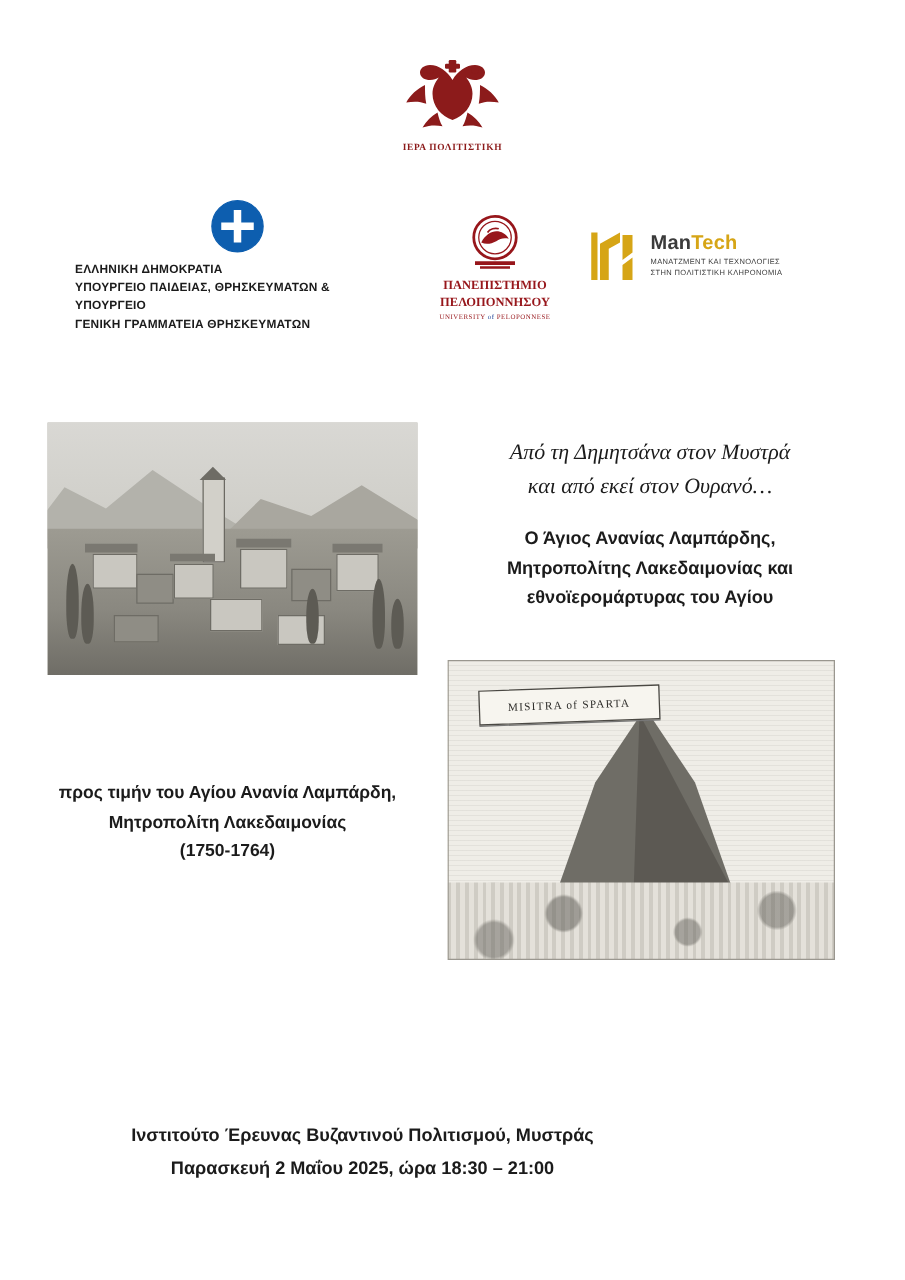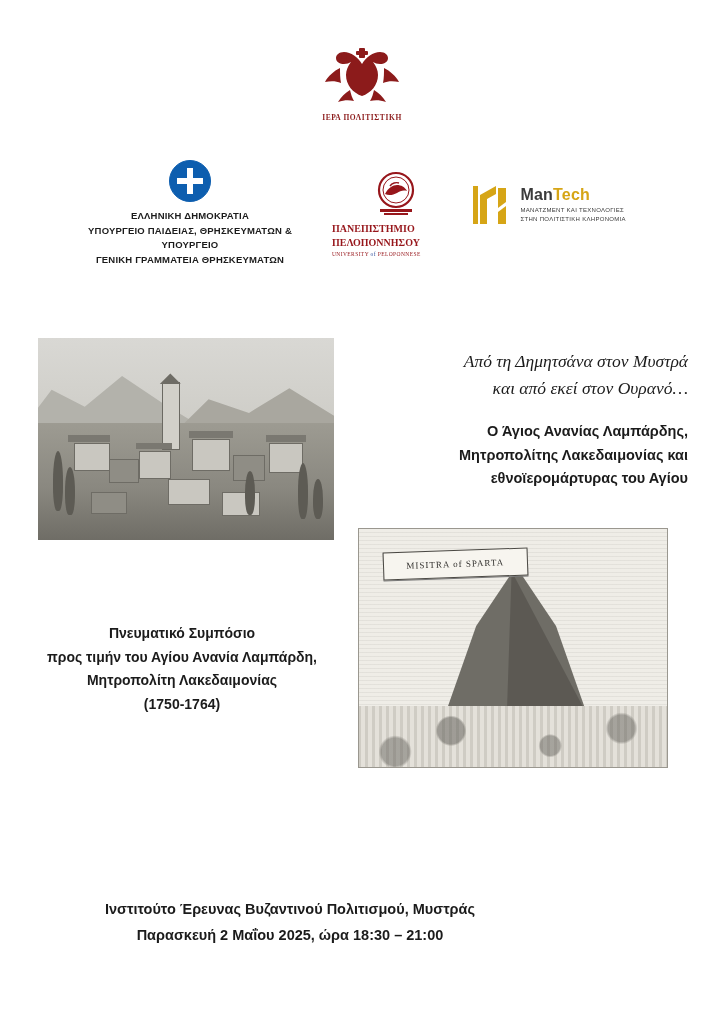--- a/index.html
+++ b/index.html
@@ -55,21 +55,20 @@
     width: 724px;
     height: 130px;
   }
 
   
   .ministry {
     position: absolute;
     left: 60px;
     top: 0;
     width: 260px;
-    text-align: center;
   }
   .greek-flag-circle {
     width: 40px;
     height: 40px;
     border-radius: 50%;
     background: #0d5eaf;
     margin: 0 auto 7px auto;
     position: relative;
     border: 1px solid #0d5eaf;
   }
@@ -98,21 +97,21 @@
     color: #1b1b1b;
     letter-spacing: 0.2px;
   }
 
   
   .university {
     position: absolute;
     left: 332px;
     top: 8px;
     width: 128px;
-    text-align: left;
+    text-align: center;
     color: #97161b;
   }
   .uni-seal {
     width: 56px;
     height: 50px;
     margin: 0 auto 4px auto;
     display: block;
   }
   .uni-name {
     font-size: 10px;
@@ -316,21 +315,21 @@
     background: repeating-linear-gradient(
       180deg, rgba(120,118,112,.10) 0 1px, rgba(255,255,255,0) 1px 4px);
   }
 
   
   .title-block {
     position: absolute;
     left: 352px;
     top: 348px;
     width: 336px;
-    text-align: right;
+    text-align: center;
   }
   .title-italic {
     font-family: "Liberation Serif", serif;
     font-style: italic;
     font-size: 17.5px;
     line-height: 1.55;
     color: #1b1b1b;
   }
   .subtitle {
     margin-top: 18px;
@@ -489,21 +488,20 @@
     <div class="sp-hill"></div>
     <div class="sp-hill-shade"></div>
     <div class="sp-ground"></div>
     <div class="sp-banner">
       <div class="sp-banner-text">MISITRA of SPARTA</div>
     </div>
     <div class="sp-frame"></div>
   </div>
 
   <div class="symposium-block">
-    <div>Πνευματικό Συμπόσιο</div>
     <div>προς τιμήν του Αγίου Ανανία Λαμπάρδη,</div>
     <div>Μητροπολίτη Λακεδαιμονίας</div>
     <div>(1750-1764)</div>
   </div>
 
   <div class="footer-block">
     <div>Ινστιτούτο Έρευνας Βυζαντινού Πολιτισμού, Μυστράς</div>
     <div>Παρασκευή 2 Μαΐου 2025, ώρα 18:30 – 21:00</div>
   </div>
 

